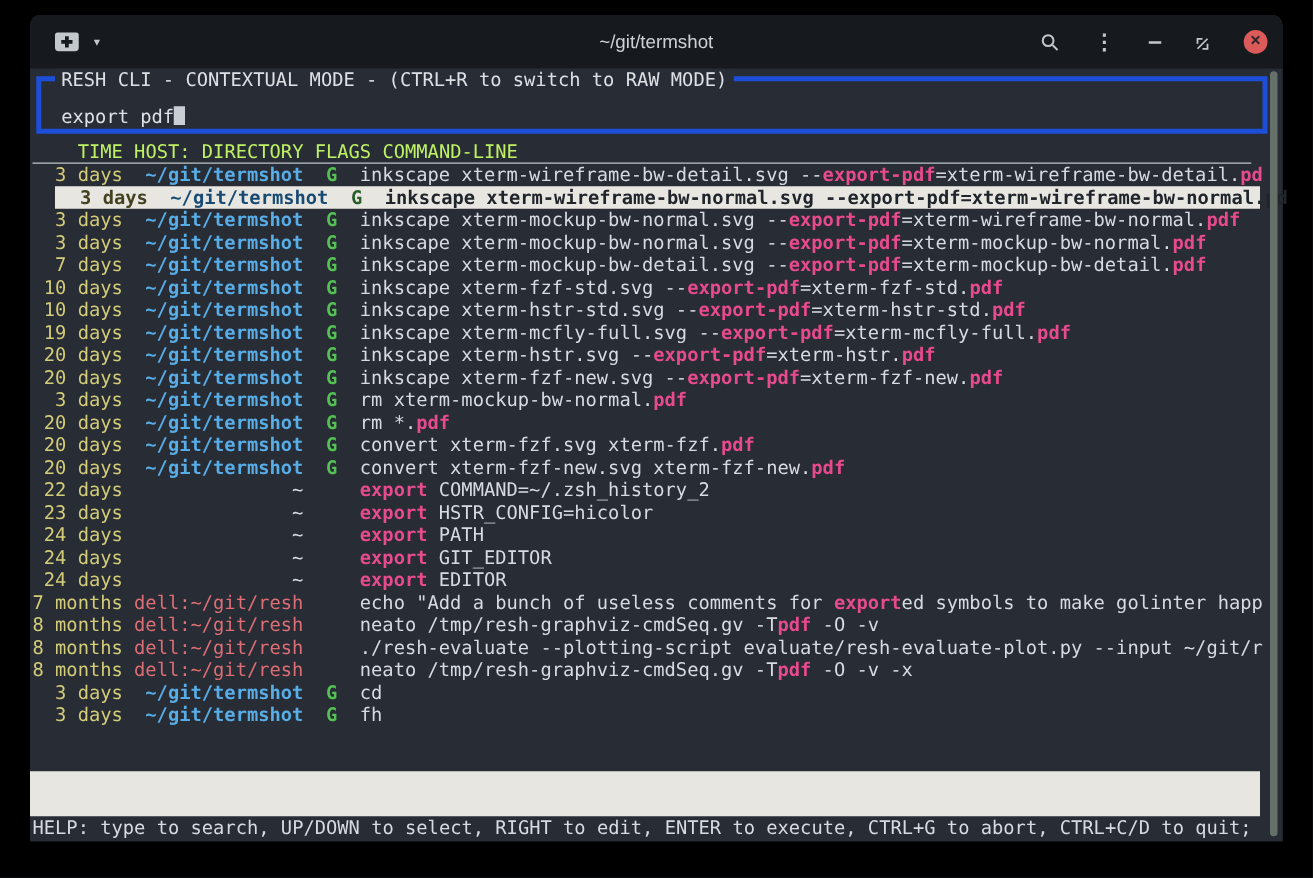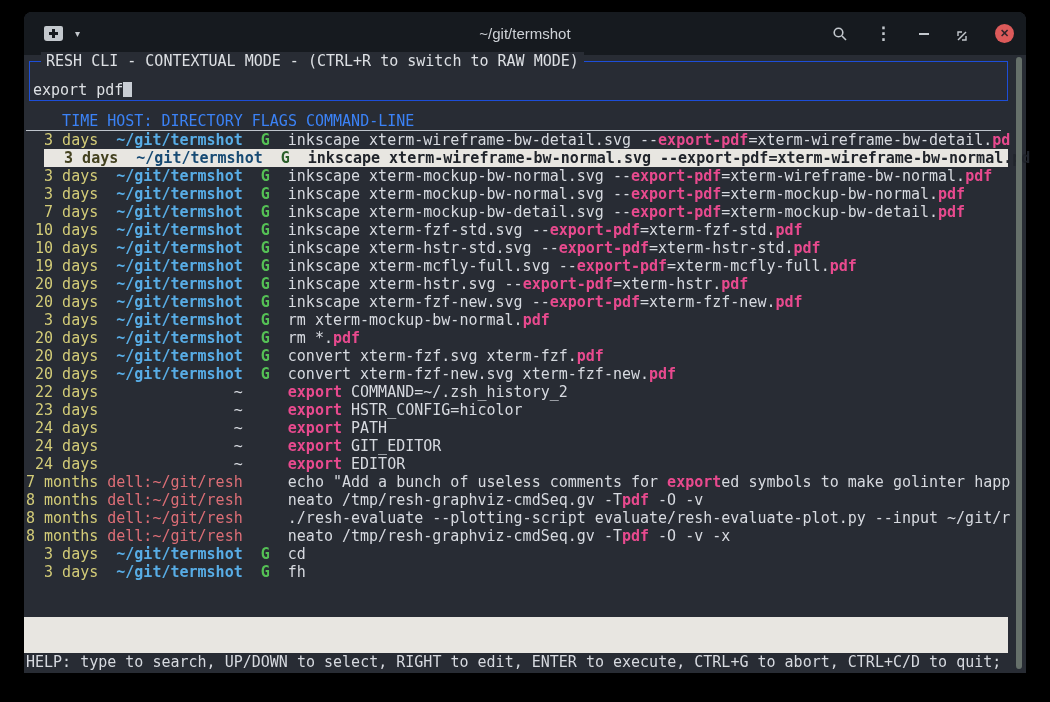--- a/index.html
+++ b/index.html
@@ -15,27 +15,27 @@
   .newtab-btn::after{content:"";position:absolute;left:5px;top:6px;width:9px;height:3px;background:var(--titlebar,#161a1f);}
   .caret{color:#c3c8cd;font-size:10px;}
   .tb-right{position:absolute;right:12px;top:0;height:43px;display:flex;align-items:center;gap:27px;}
   .kebab{color:#c3c8cd;font-size:17px;font-weight:bold;letter-spacing:0;}
   .min-bar{width:10px;height:2px;background:#c3c8cd;}
   .close-btn{width:19px;height:19px;border-radius:50%;background:var(--close-button,#dc5a5a);
     color:#33242a;font-size:11px;font-weight:bold;line-height:19px;text-align:center;}
   
   .terminal{position:absolute;top:43px;left:0;right:0;bottom:0;background:var(--background,#282c34);
     font-family:"DejaVu Sans Mono",monospace;font-size:15px;line-height:18px;color:var(--text,#d7dae0);}
-  .resh-box{position:absolute;top:6px;left:5px;width:977px;height:38px;border:1px solid #1d4ed8;}
+  .resh-box{position:absolute;top:6px;left:5px;width:977px;height:38px;border:4px solid #1d4ed8;}
   .resh-box-title{position:absolute;top:-10px;left:11px;background:var(--background,#282c34);
     padding:0 5px;white-space:pre;color:#dde0e4;}
-  .resh-input{position:absolute;top:19px;left:3px;white-space:pre;color:#dde0e4;}
+  .resh-input{position:absolute;top:19px;left:16px;white-space:pre;color:#dde0e4;}
   .cursor{display:inline-block;width:9px;height:15px;background:#c9ced5;vertical-align:-2px;}
   .table-header{position:absolute;top:57px;left:2px;width:975px;border-bottom:1px solid #bfc5cc;
-    white-space:pre;color:#3b82f6;}
+    white-space:pre;color:#bef264;}
   .rows{position:absolute;top:76px;left:0;width:984px;}
   .row{height:18px;white-space:pre;padding-left:2px;}
   .col-time{display:inline-block;width:8ch;text-align:right;}
   .col-dir{display:inline-block;width:15ch;text-align:right;margin-left:1ch;}
   .col-flags{display:inline-block;width:1ch;margin-left:2ch;}
   .col-cmd{margin-left:2ch;}
   .c-time{color:var(--time,#d3cc78);}
   .dir-session{color:var(--directory-session,#58ade6);font-weight:bold;}
   .dir-home{color:var(--text,#d7dae0);}
   .dir-remote{color:var(--directory-remote,#dd6e76);}

